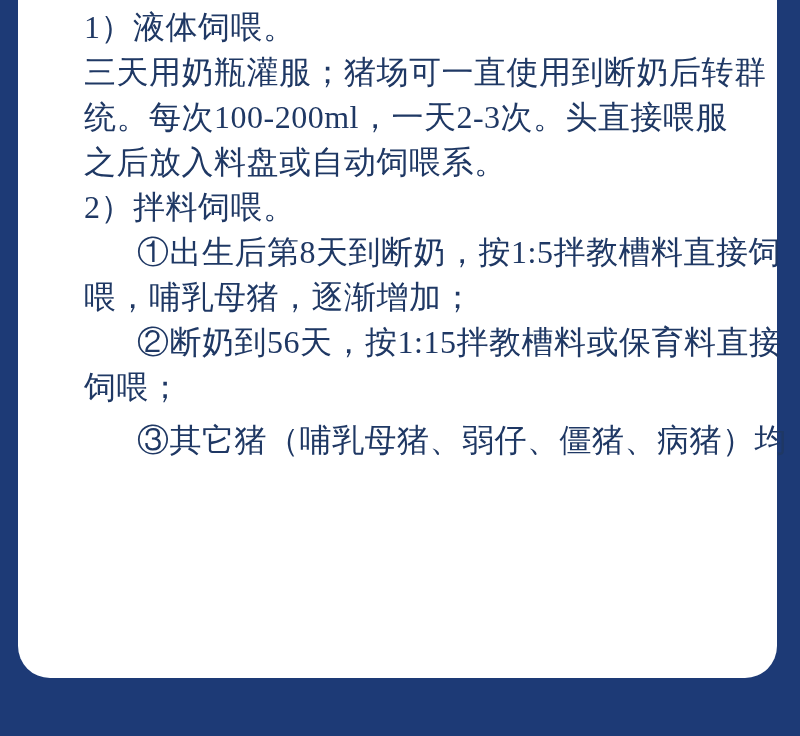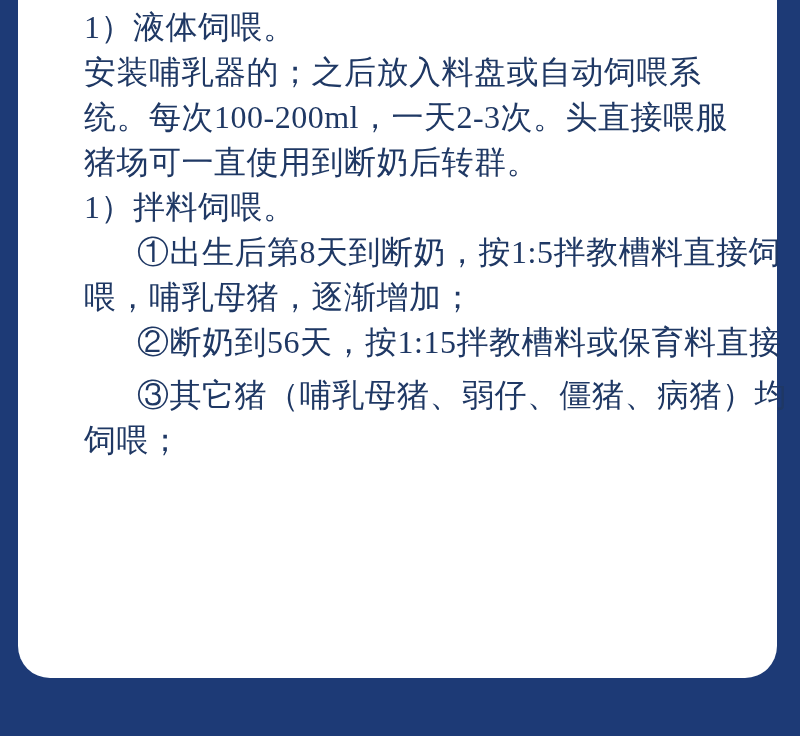--- a/index.html
+++ b/index.html
@@ -49,24 +49,24 @@
   .indent-2 { padding-left: 53px; }
   .gap-before { margin-top: 8px; }
 </style>
 </head>
 <body>
 
 <div class="page">
   <div class="card">
     <div class="text-block">
       <div class="line">1）液体饲喂。</div>
-      <div class="line">安装哺乳器的；之后放入料盘或自动饲喂系</div>
+      <div class="line">三天用奶瓶灌服；猪场可一直使用到断奶后转群</div>
       <div class="line">统。每次100-200ml，一天2-3次。头直接喂服</div>
-      <div class="line">猪场可一直使用到断奶后转群。</div>
-      <div class="line">1）拌料饲喂。</div>
+      <div class="line">之后放入料盘或自动饲喂系。</div>
+      <div class="line">2）拌料饲喂。</div>
       <div class="line indent-2">①出生后第8天到断奶，按1:5拌教槽料直接饲</div>
       <div class="line">喂，哺乳母猪，逐渐增加；</div>
       <div class="line indent-2">②断奶到56天，按1:15拌教槽料或保育料直接</div>
+      <div class="line">饲喂；</div>
       <div class="line indent-2 gap-before">③其它猪（哺乳母猪、弱仔、僵猪、病猪）均</div>
-      <div class="line">饲喂；</div>
     </div>
   </div>
 </div>
 
 </body></html>

